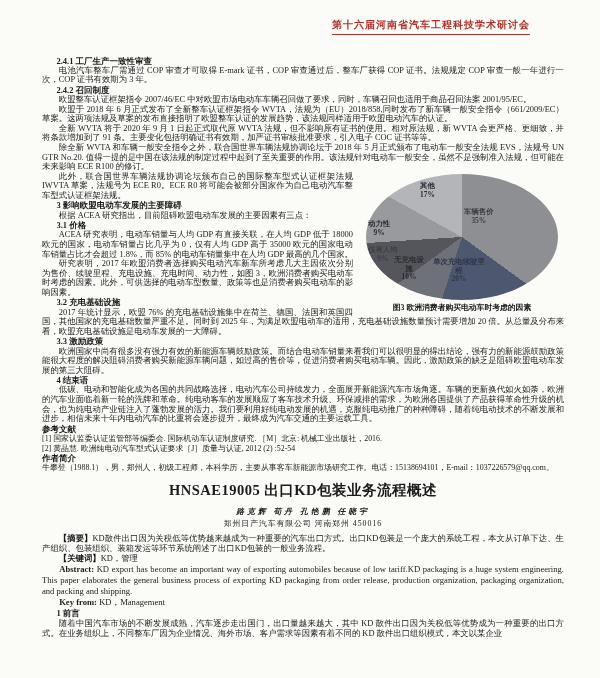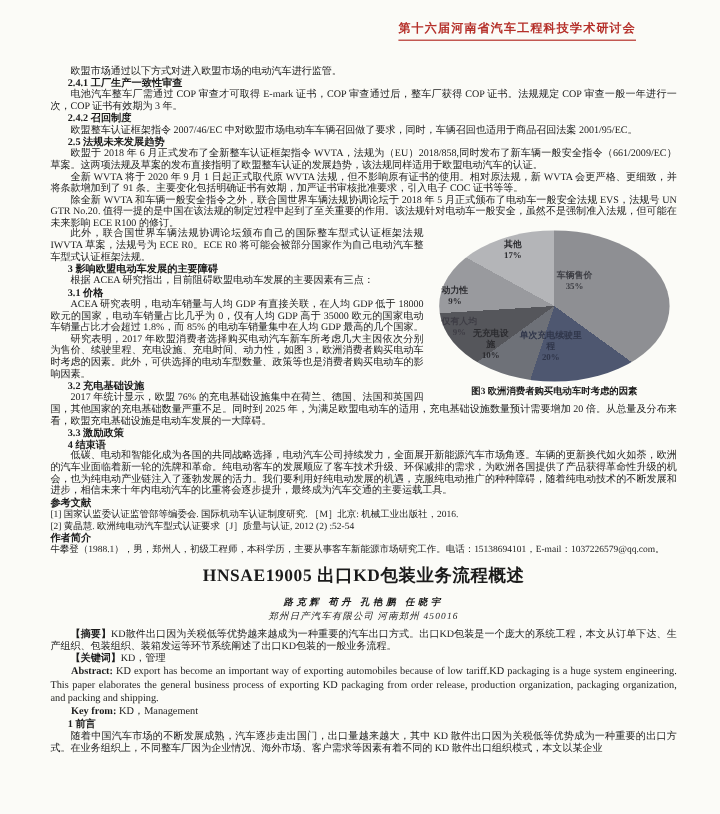--- a/index.html
+++ b/index.html
@@ -44,44 +44,42 @@
   .pl-power{left:2px;top:46px;}
   .pl-time{left:2px;top:72px;color:#3e3d45;}
   .pl-nocharge{left:26px;top:82px;width:34px;text-align:center;}
   .pl-range{left:64px;top:84px;width:58px;color:#30364a;}
   .fig-caption{margin-top:3px;text-align:center;font-weight:bold;font-size:7.8px;line-height:1.2;}
 
   
   .a2{clear:none;}
   .a2-title{text-align:center;font-weight:bold;font-size:14.5px;line-height:1.2;margin:9px 0 7px;letter-spacing:.5px;}
   .a2-authors{text-align:center;font-style:italic;font-weight:bold;font-size:7.8px;letter-spacing:3px;line-height:1.3;}
-  .a2-affil{text-align:center;font-style:italic;font-size:7.8px;letter-spacing:1px;line-height:1.3;margin-top:2px;}
+  .a2-affil{text-align:center;font-size:7.8px;letter-spacing:1px;line-height:1.3;margin-top:2px;}
   .a2 p{margin:0;font-size:8.4px;line-height:1.2;text-align:justify;text-indent:2em;}
   .a2 .abs-zh{margin-top:5px;}
   .a2 .lbl{font-weight:bold;}
   .a2 .en{font-size:8.6px;line-height:1.28;}
   .a2 .hd{margin:0;font-size:8.5px;line-height:1.3;font-weight:bold;text-indent:1.7em;text-align:left;}
   .clearfix::after{content:"";display:block;clear:both;}
 </style>
 </head>
 <body>
 
 <div class="page">
 
   <div class="conf-header">
     <span>第十六届河南省汽车工程科技学术研讨会</span>
   </div>
 
   <div class="a1 clearfix">
-    <p>欧盟市场通过以下方式对进入欧盟市场的电动汽车进行监管。</p>
     <div class="hd">2.4.1 工厂生产一致性审查</div>
     <p>电池汽车整车厂需通过 COP 审查才可取得 E-mark 证书，COP 审查通过后，整车厂获得 COP 证书。法规规定 COP 审查一般一年进行一次，COP 证书有效期为 3 年。</p>
     <div class="hd">2.4.2 召回制度</div>
     <p>欧盟整车认证框架指令 2007/46/EC 中对欧盟市场电动车车辆召回做了要求，同时，车辆召回也适用于商品召回法案 2001/95/EC。</p>
-    <div class="hd">2.5 法规未来发展趋势</div>
     <p>欧盟于 2018 年 6 月正式发布了全新整车认证框架指令 WVTA，法规为（EU）2018/858,同时发布了新车辆一般安全指令（661/2009/EC）草案。这两项法规及草案的发布直接指明了欧盟整车认证的发展趋势，该法规同样适用于欧盟电动汽车的认证。</p>
     <p>全新 WVTA 将于 2020 年 9 月 1 日起正式取代原 WVTA 法规，但不影响原有证书的使用。相对原法规，新 WVTA 会更严格、更细致，并将条款增加到了 91 条。主要变化包括明确证书有效期，加严证书审核批准要求，引入电子 COC 证书等等。</p>
     <p>除全新 WVTA 和车辆一般安全指令之外，联合国世界车辆法规协调论坛于 2018 年 5 月正式颁布了电动车一般安全法规 EVS，法规号 UN GTR No.20. 值得一提的是中国在该法规的制定过程中起到了至关重要的作用。该法规针对电动车一般安全，虽然不是强制准入法规，但可能在未来影响 ECE R100 的修订。</p>
 
     <figure class="fig3">
       <div class="pie-box">
         <div class="pie"></div>
         <div class="plabel pl-other">
           <span>其他</span><br>
           <span>17%</span>
@@ -112,20 +110,21 @@
 
     <p>此外，联合国世界车辆法规协调论坛颁布自己的国际整车型式认证框架法规 IWVTA 草案，法规号为 ECE R0。ECE R0 将可能会被部分国家作为自己电动汽车整车型式认证框架法规。</p>
     <div class="hd">3 影响欧盟电动车发展的主要障碍</div>
     <p>根据 ACEA 研究指出，目前阻碍欧盟电动车发展的主要因素有三点：</p>
     <div class="hd">3.1 价格</div>
     <p>ACEA 研究表明，电动车销量与人均 GDP 有直接关联，在人均 GDP 低于 18000 欧元的国家，电动车销量占比几乎为 0，仅有人均 GDP 高于 35000 欧元的国家电动车销量占比才会超过 1.8%，而 85% 的电动车销量集中在人均 GDP 最高的几个国家。</p>
     <p>研究表明，2017 年欧盟消费者选择购买电动汽车新车所考虑几大主因依次分别为售价、续驶里程、充电设施、充电时间、动力性，如图 3，欧洲消费者购买电动车时考虑的因素。此外，可供选择的电动车型数量、政策等也是消费者购买电动车的影响因素。</p>
     <div class="hd">3.2 充电基础设施</div>
     <p>2017 年统计显示，欧盟 76% 的充电基础设施集中在荷兰、德国、法国和英国四国，其他国家的充电基础数量严重不足。同时到 2025 年，为满足欧盟电动车的适用，充电基础设施数量预计需要增加 20 倍。从总量及分布来看，欧盟充电基础设施是电动车发展的一大障碍。</p>
     <div class="hd">3.3 激励政策</div>
+    <p>欧洲国家中尚有很多没有强力有效的新能源车辆鼓励政策。而结合电动车销量来看我们可以很明显的得出结论，强有力的新能源鼓励政策能很大程度的解决阻碍消费者购买新能源车辆问题，如过高的售价等，促进消费者购买电动车辆。因此，激励政策的缺乏是阻碍欧盟电动车发展的第三大阻碍。</p>
     <div class="hd">4 结束语</div>
     <p>低碳、电动和智能化成为各国的共同战略选择，电动汽车公司持续发力，全面展开新能源汽车市场角逐。车辆的更新换代如火如荼，欧洲的汽车业面临着新一轮的洗牌和革命。纯电动客车的发展顺应了客车技术升级、环保减排的需求，为欧洲各国提供了产品获得革命性升级的机会，也为纯电动产业链注入了蓬勃发展的活力。我们要利用好纯电动发展的机遇，克服纯电动推广的种种障碍，随着纯电动技术的不断发展和进步，相信未来十年内电动汽车的比重将会逐步提升，最终成为汽车交通的主要运载工具。</p>
     <div class="hd" style="text-indent:0;">参考文献</div>
     <p class="ref-line">[1] 国家认监委认证监管部等编委会. 国际机动车认证制度研究. ［M］北京: 机械工业出版社，2016.</p>
     <p class="ref-line">[2] 黄晶慧. 欧洲纯电动汽车型式认证要求［J］质量与认证, 2012 (2) :52-54</p>
     <div class="hd" style="text-indent:0;">作者简介</div>
     <p class="bio-line">牛攀登（1988.1），男，郑州人，初级工程师，本科学历，主要从事客车新能源市场研究工作。电话：15138694101，E-mail：1037226579@qq.com。</p>
   </div>
 
   <div class="a2">

